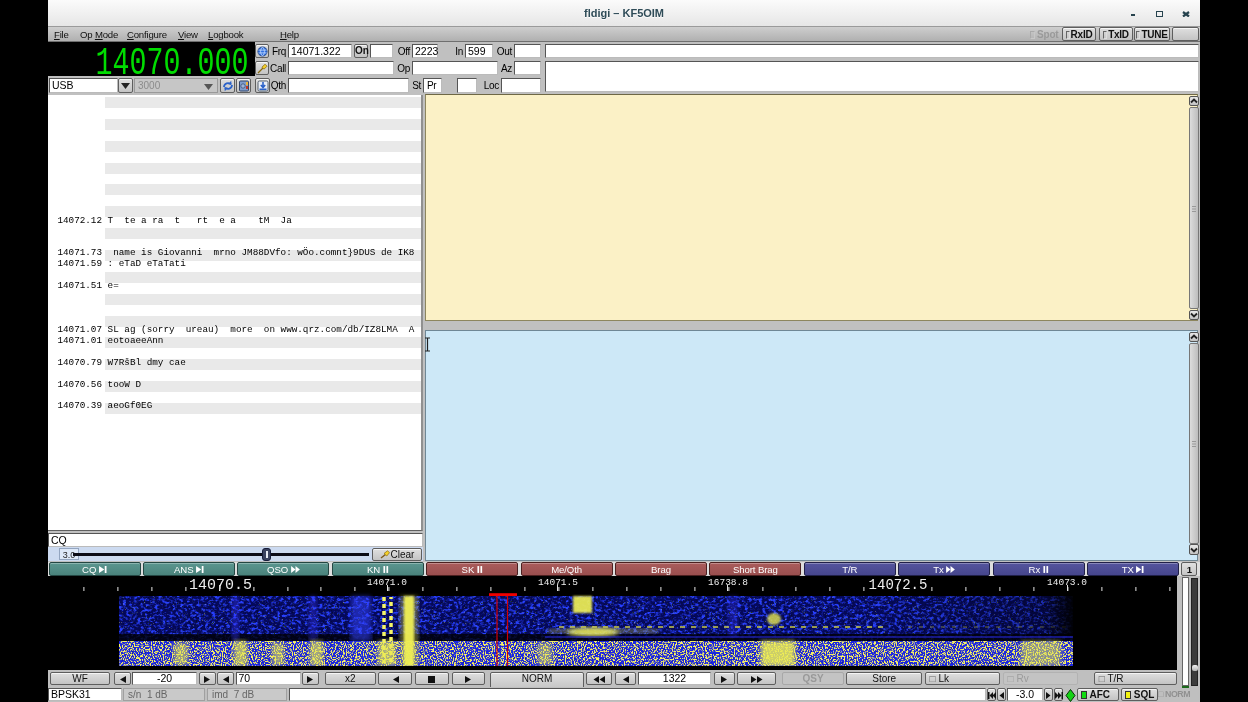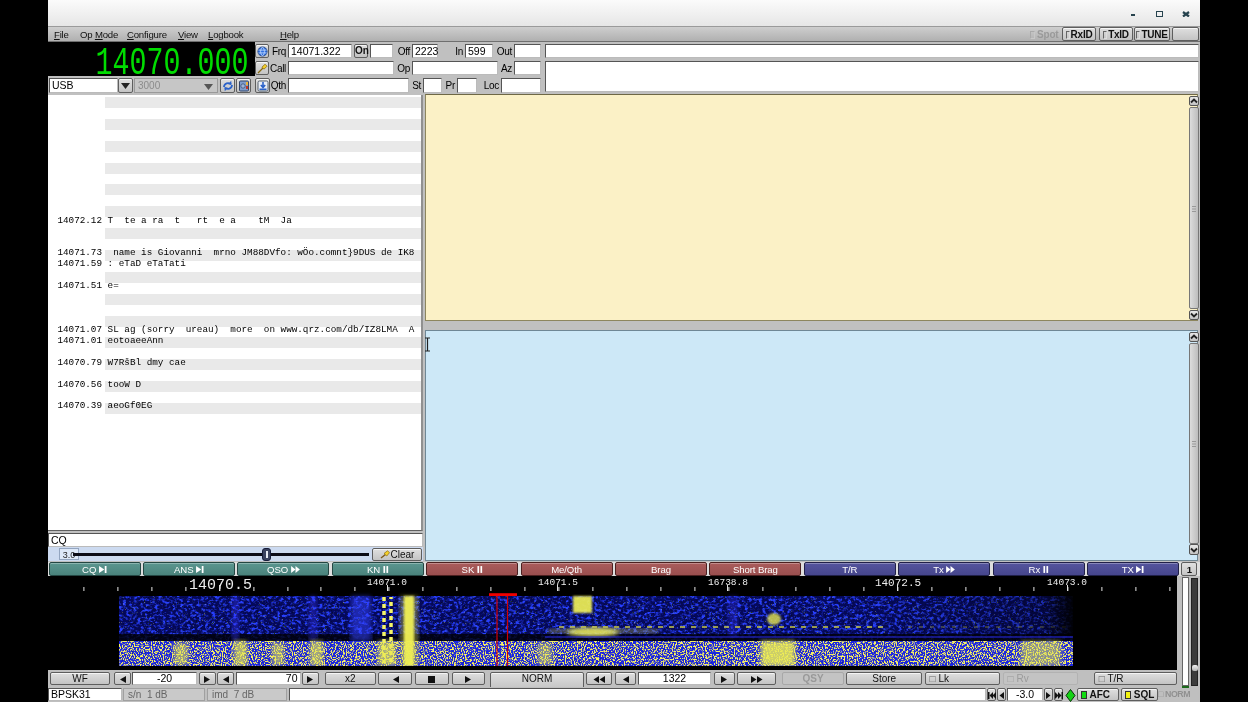--- a/index.html
+++ b/index.html
@@ -14,20 +14,21 @@
 .dred{background:linear-gradient(#aa5c5c,#9a4f4f);border:1px solid #4c2020;box-shadow:inset 0 1px 0 rgba(255,255,255,.3)}
 .indi{background:linear-gradient(#54549d,#46468d);border:1px solid #202048;box-shadow:inset 0 1px 0 rgba(255,255,255,.3)}
 .mono{font-family:"Liberation Mono",monospace}
 #toppanel .lbl{font-size:10px;color:#000;letter-spacing:-0.3px}
 .inp{font-size:10.5px}
 </style></head>
 <body>
 <div id="win">
 
   <div class="abs" style="left:0;top:0;width:1152px;height:27px;background:linear-gradient(#fbfbfb,#e6e6e6);border-bottom:1px solid #9a9a9a">
+    <div class="abs" style="left:0;top:7px;width:1152px;text-align:center;font-size:11px;font-weight:bold;color:#2e4b57;text-shadow:0 1px 0 rgba(255,255,255,.8)">fldigi – KF5OIM</div>
     <div class="abs" style="left:1082.5px;top:14px;width:4.5px;height:2px;background:#27434e"></div>
     <div class="abs" style="left:1108px;top:10.5px;width:6.5px;height:6px;border:1.7px solid #27434e"></div>
     <svg class="abs" style="left:1134px;top:10.5px" width="8" height="6.5" viewBox="0 0 8 6.5">
         <path d="M1 1L7 5.5M7 1L1 5.5" stroke="#27434e" stroke-width="2.2"></path>
       </svg>
   </div>
 
   <div class="abs" style="left:0;top:27px;width:1152px;height:15px;background:linear-gradient(#cecece,#b0b0b0);border-bottom:1px solid #6f6f6f;letter-spacing:-0.25px">
     <div class="lbl" style="left:6px;top:2px"><u>F</u>ile</div>
     <div class="lbl" style="left:32px;top:2px">Op <u>M</u>ode</div>
@@ -97,21 +98,21 @@
         </svg></div>
     <div class="btn" style="left:207px;top:36px;width:15px;height:15px"><svg width="12" height="12" viewBox="0 0 12 12" style="margin-top:0.5px">
           <rect x="1" y="1" width="10" height="10" rx="1.5" fill="#e8edf5" stroke="#55606e"></rect>
           <path d="M6 2v5M3.8 5L6 7.5L8.2 5" stroke="#2b62c9" stroke-width="1.6" fill="none"></path>
           <rect x="2.5" y="8.5" width="7" height="1.6" fill="#2b62c9"></rect>
         </svg></div>
     <div class="lbl" style="left:204px;top:38px;width:34px;text-align:right">Qth</div>
     <div class="inp" style="left:240px;top:36px;width:121px;height:15px"></div>
     <div class="lbl" style="left:345px;top:38px;width:28px;text-align:right">St</div>
     <div class="inp" style="left:375px;top:36px;width:19px;height:15px"></div>
-    <div class="lbl" style="left:379px;top:38px;width:28px;text-align:right">Pr</div>
+    <div class="lbl" style="left:379px;top:38px;width:28px;">Pr</div>
     <div class="inp" style="left:409px;top:36px;width:20px;height:15px"></div>
     <div class="lbl" style="left:418px;top:38px;width:33px;text-align:right">Loc</div>
     <div class="inp" style="left:453px;top:36px;width:40px;height:15px"></div>
   </div>
 
   <div class="abs" id="browser" style="left:0;top:95px;width:375px;height:436px;background:#fff;border-right:2px solid #909090;border-bottom:1.5px solid #606060">
     <div class="abs" style="left:57px;top:1.5px;width:316px;height:317px;background:repeating-linear-gradient(#e9e9e9 0px,#e9e9e9 10.93px,#ffffff 10.93px,#ffffff 21.86px)"></div>
     <div class="abs mono" id="rows" style="left:-1.3px;top:-1.5px;width:377px;height:437px;font-size:9.3px;color:#000;letter-spacing:0px">
       <div class="abs" style="left:10.7px;top:122px;line-height:10.93px;white-space:pre">14072.12 T  te a ra  t   rt  e a    tM  Ja</div>
       <div class="abs" style="left:10.7px;top:154.8px;line-height:10.93px;white-space:pre">14071.73  name is Giovanni  mrno JM88DVfo: wÖo.comnt}9DUS de IK8</div>
@@ -181,21 +182,21 @@
           <rect x="6.5" y="0" width="2" height="8" fill="#fff"></rect>
         </svg></div>
     <div class="mac" style="left:1133.4px;width:16px;background:linear-gradient(#e0e0e0,#c6c6c6);border:1px solid #5e5e5e;color:#111;font-weight:bold">1</div>
   </div>
 
   <div class="abs" id="scale" style="left:0;top:576px;width:1129px;height:15px;background:#000">
     <div class="abs mono" style="left:141px;top:1px;width:60px;text-align:center;font-size:15px;color:#eee">14070.5</div>
     <div class="abs mono" style="left:309px;top:1px;width:60px;text-align:center;font-size:9.5px;color:#eee">14071.0</div>
     <div class="abs mono" style="left:480px;top:1px;width:60px;text-align:center;font-size:9.5px;color:#eee">14071.5</div>
     <div class="abs mono" style="left:650px;top:1px;width:60px;text-align:center;font-size:9.5px;color:#eee">16738.8</div>
-    <div class="abs mono" style="left:820px;top:1px;width:60px;text-align:center;font-size:11px;color:#eee">14072.5</div>
+    <div class="abs mono" style="left:820px;top:1px;width:60px;text-align:center;font-size:14px;color:#eee">14072.5</div>
     <div class="abs mono" style="left:989px;top:1px;width:60px;text-align:center;font-size:9.5px;color:#eee">14073.0</div>
     <div class="abs" style="left:0;top:11px;width:1129px;height:4px;background:repeating-linear-gradient(90deg,transparent 0px,transparent 32.93px,#e6e6e6 32.93px,#e6e6e6 33.93px);background-position-x:2.4px"></div>
     <div class="abs" style="left:170.5px;top:9px;width:1px;height:6px;background:#e0e0e0"></div>
     <div class="abs" style="left:339.1px;top:9px;width:1px;height:6px;background:#e0e0e0"></div>
     <div class="abs" style="left:508.8px;top:9px;width:1px;height:6px;background:#e0e0e0"></div>
     <div class="abs" style="left:679.4px;top:9px;width:1px;height:6px;background:#e0e0e0"></div>
     <div class="abs" style="left:849px;top:9px;width:1px;height:6px;background:#e0e0e0"></div>
     <div class="abs" style="left:1018.7px;top:9px;width:1px;height:6px;background:#e0e0e0"></div>
     <div class="abs" style="left:0;top:14.5px;width:1129px;height:1.5px;background:#b5b5b5"></div>
   </div>
@@ -291,21 +292,21 @@
     <div class="btn" style="left:65.5px;top:2px;width:17px;height:13px"><svg width="7" height="7" viewBox="0 0 7 7" style="margin-top:3px">
           <path d="M7 0L1 3.5L7 7Z" fill="#111"></path>
         </svg></div>
     <div class="inp" style="left:84px;top:2px;width:65px;height:13px;text-align:center;line-height:11px">-20</div>
     <div class="btn" style="left:150.5px;top:2px;width:17px;height:13px"><svg width="7" height="7" viewBox="0 0 7 7" style="margin-top:3px">
           <path d="M0 0L6 3.5L0 7Z" fill="#111"></path>
         </svg></div>
     <div class="btn" style="left:168.8px;top:2px;width:17px;height:13px"><svg width="7" height="7" viewBox="0 0 7 7" style="margin-top:3px">
           <path d="M7 0L1 3.5L7 7Z" fill="#111"></path>
         </svg></div>
-    <div class="inp" style="left:187.5px;top:2px;width:65px;height:13px;text-align:right;line-height:11px">70</div>
+    <div class="inp" style="left:187.5px;top:2px;width:65px;height:13px;text-align:left;line-height:11px">70</div>
     <div class="btn" style="left:254px;top:2px;width:17px;height:13px"><svg width="7" height="7" viewBox="0 0 7 7" style="margin-top:3px">
           <path d="M0 0L6 3.5L0 7Z" fill="#111"></path>
         </svg></div>
     <div class="btn" style="left:276.5px;top:2px;width:51.5px;height:13px;line-height:12px">x2</div>
     <div class="btn" style="left:330px;top:2px;width:34px;height:13px"><svg width="7" height="7" viewBox="0 0 7 7" style="margin-top:3px">
           <path d="M7 0L1 3.5L7 7Z" fill="#111"></path>
         </svg></div>
     <div class="btn" style="left:366.5px;top:2px;width:34.5px;height:13px"><svg width="7" height="7" viewBox="0 0 7 7" style="margin-top:3px">
           <rect width="7" height="7" fill="#111"></rect>
         </svg></div>

